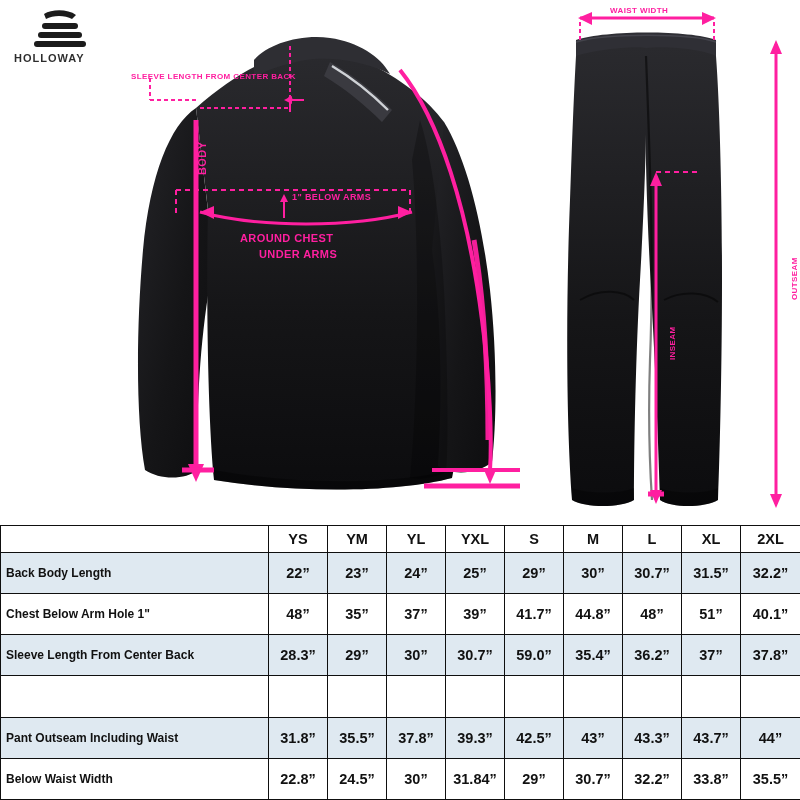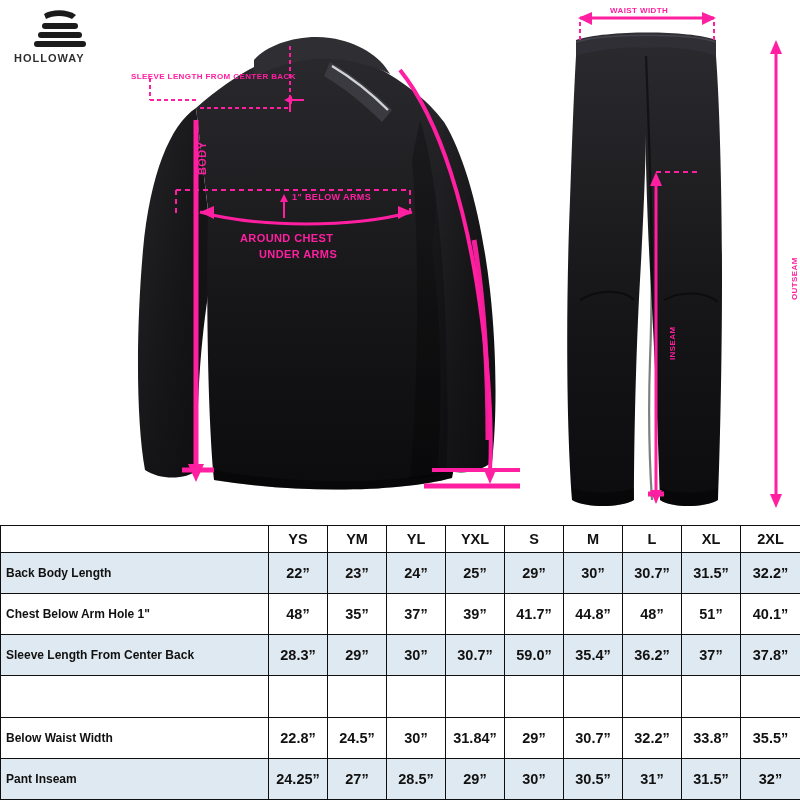--- a/index.html
+++ b/index.html
@@ -322,38 +322,38 @@
       <td></td>
       <td></td>
       <td></td>
       <td></td>
       <td></td>
       <td></td>
       <td></td>
       <td></td>
       <td></td>
     </tr>
+    <tr class="alt">
+      <td class="rowhead">Pant Outseam Including Waist</td>
+      <td>31.8”</td>
+      <td>35.5”</td>
+      <td>37.8”</td>
+      <td>39.3”</td>
+      <td>42.5”</td>
+      <td>43”</td>
+      <td>43.3”</td>
+      <td>43.7”</td>
+      <td>44”</td>
+    </tr>
     <tr>
       <td class="rowhead">Below Waist Width</td>
       <td>22.8”</td>
       <td>24.5”</td>
       <td>30”</td>
       <td>31.84”</td>
       <td>29”</td>
       <td>30.7”</td>
       <td>32.2”</td>
       <td>33.8”</td>
       <td>35.5”</td>
     </tr>
-    <tr class="alt">
-      <td class="rowhead">Pant Inseam</td>
-      <td>24.25”</td>
-      <td>27”</td>
-      <td>28.5”</td>
-      <td>29”</td>
-      <td>30”</td>
-      <td>30.5”</td>
-      <td>31”</td>
-      <td>31.5”</td>
-      <td>32”</td>
-    </tr>
   </tbody>
 </table>
 
 </body></html>

